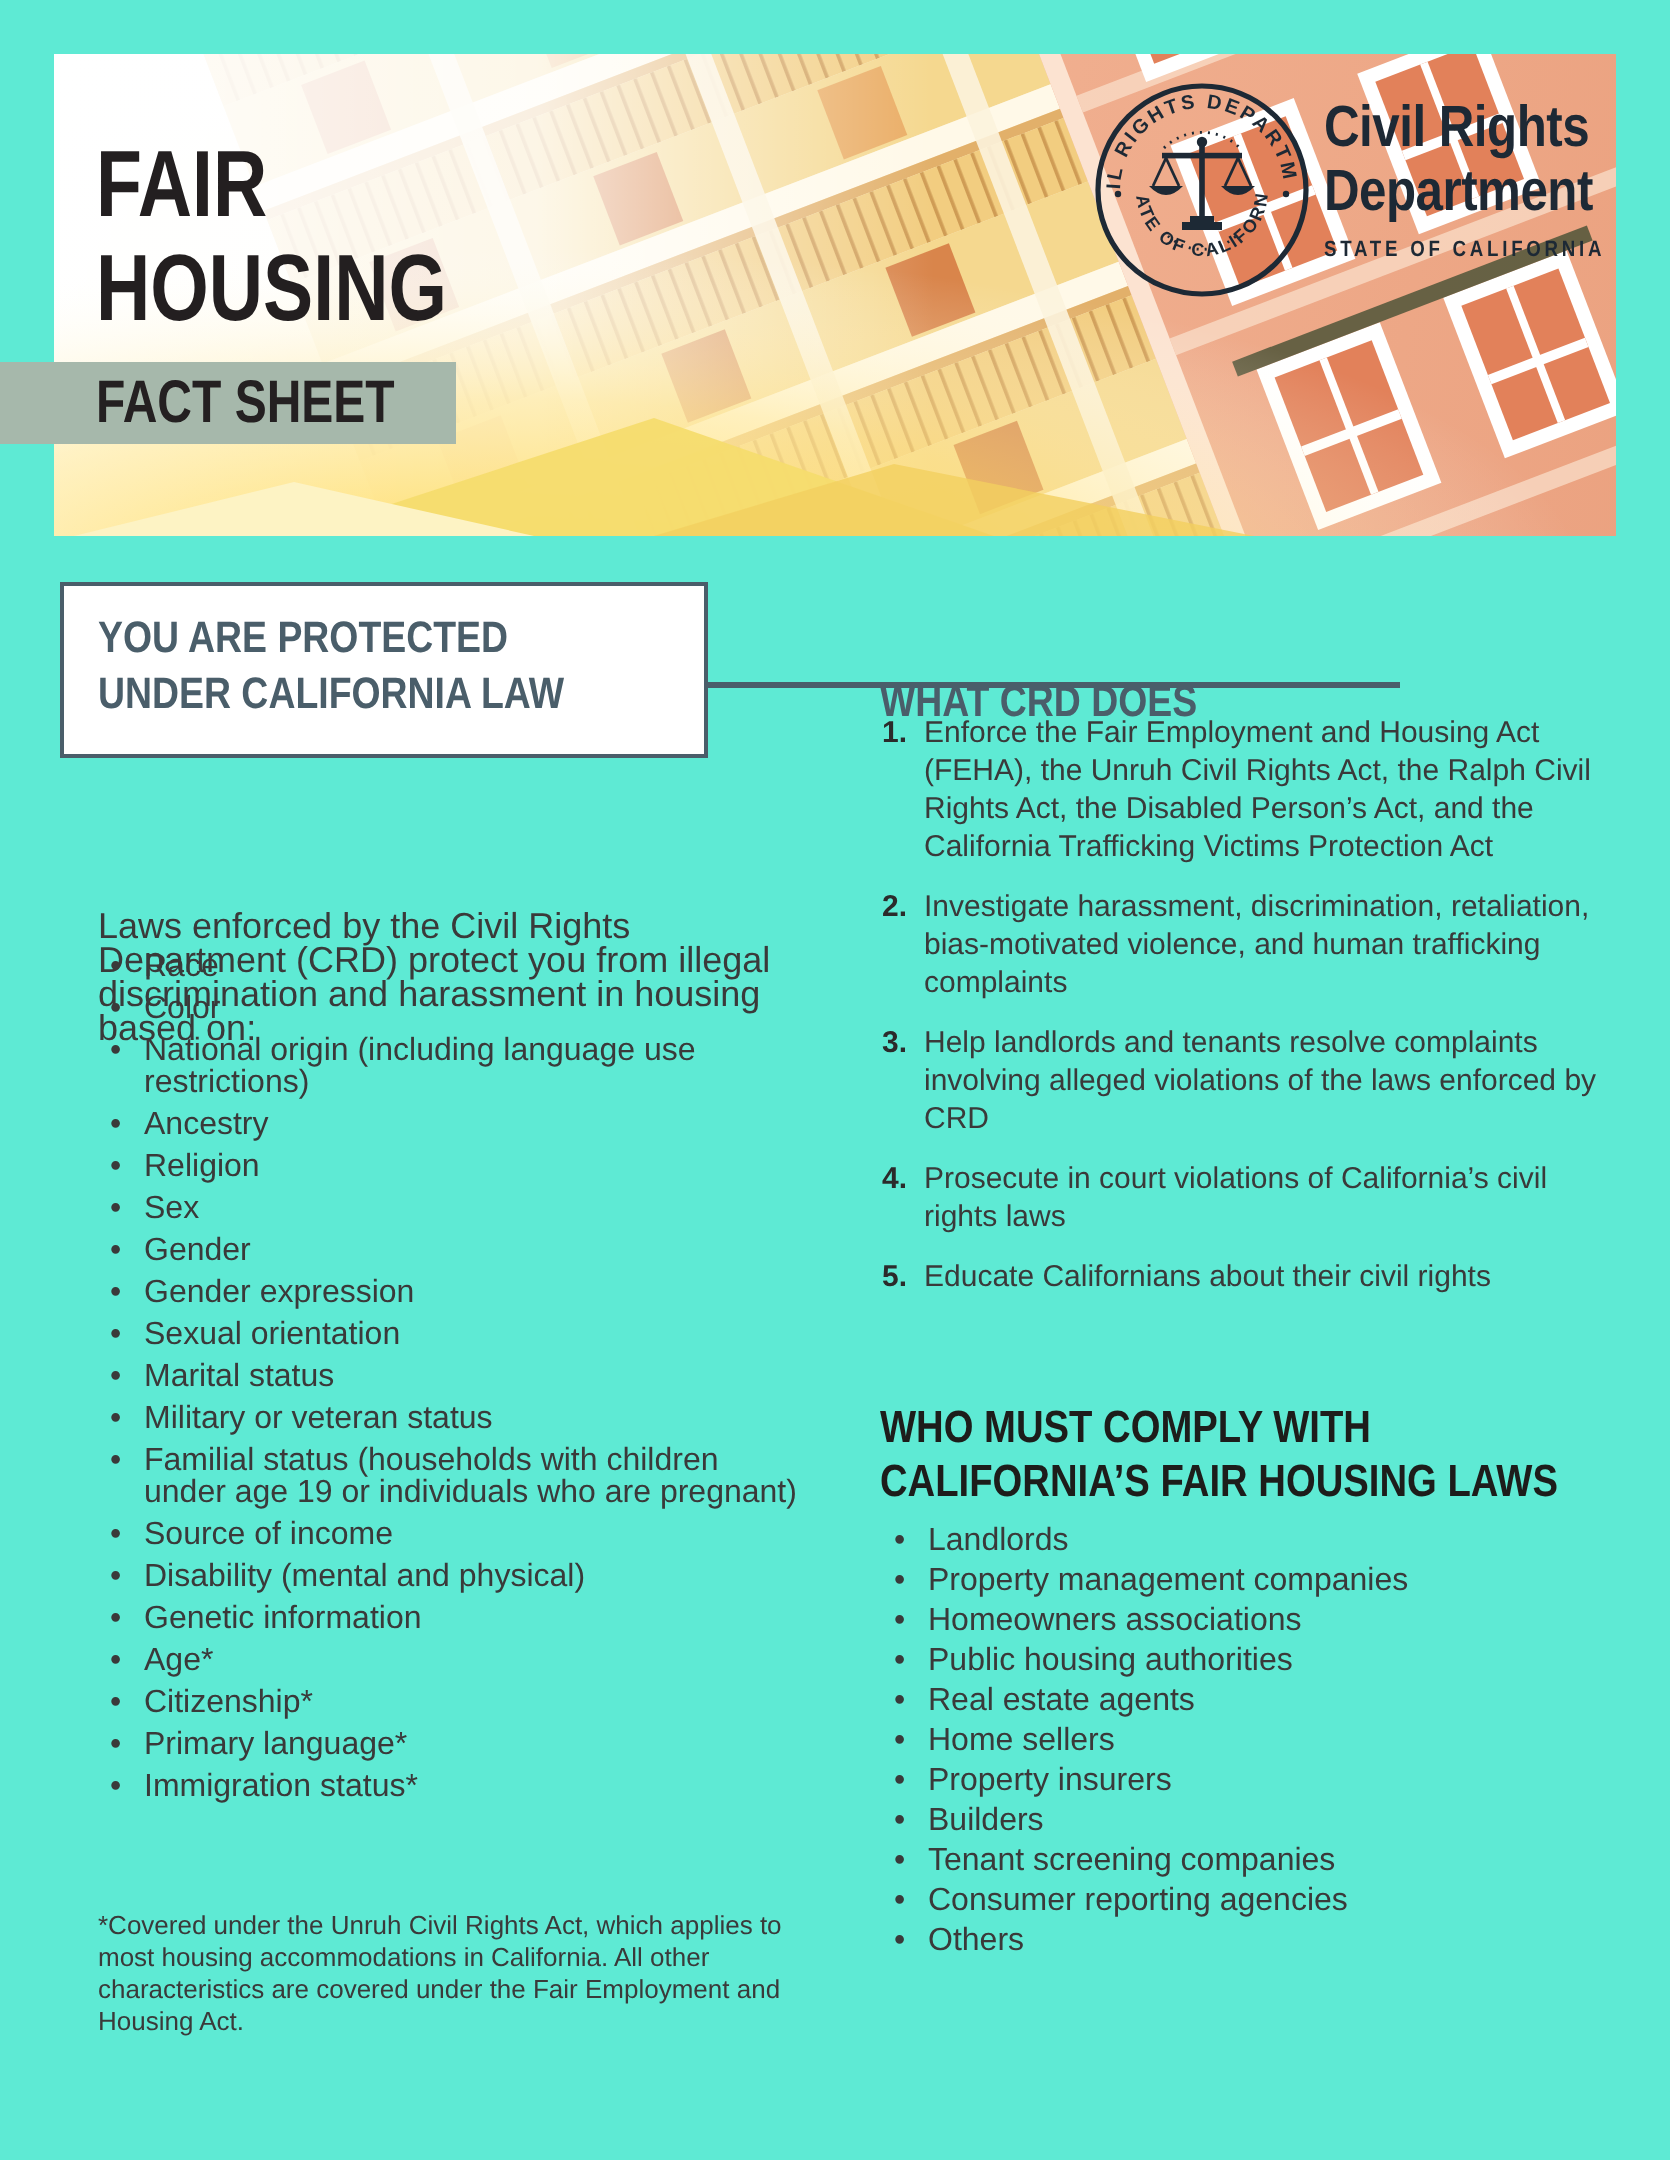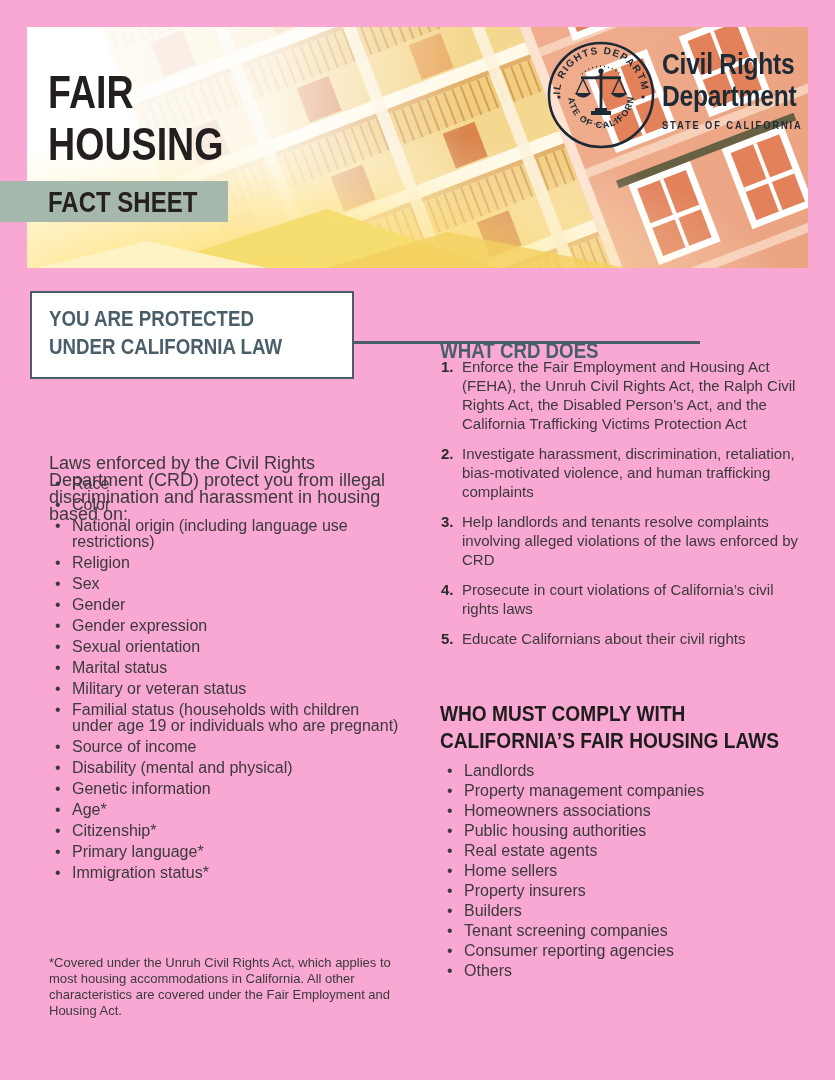--- a/index.html
+++ b/index.html
@@ -1,16 +1,16 @@
 <!DOCTYPE html>
 <html><head>
 <meta charset="utf-8">
 <style>
   html,body{margin:0;padding:0;background:#ffffff;}
-  .page{position:relative;width:835px;height:1080px;background:#f9a8d4;
+  .page{position:relative;width:835px;height:1080px;background:#5eead4;
         font-family:"Liberation Sans",sans-serif;overflow:hidden;}
 
   
   .hero{position:absolute;left:27px;top:27px;width:781px;height:241px;}
   .hero svg{display:block;}
 
   .title{position:absolute;left:48px;top:66px;color:#231f20;font-weight:700;
          font-size:47px;line-height:52px;}
   .cond{display:inline-block;transform:scaleX(0.8);transform-origin:0 50%;white-space:nowrap;}
   .cond85{display:inline-block;transform:scaleX(0.85);transform-origin:0 50%;white-space:nowrap;}
@@ -269,20 +269,21 @@
     <div class="hl"><span class="cond85">YOU ARE PROTECTED</span></div>
     <div class="hl"><span class="cond85">UNDER CALIFORNIA LAW</span></div>
   </div>
 
   <p class="intro">Laws enforced by the Civil Rights Department (CRD) protect you from illegal discrimination and harassment in housing based on:</p>
 
   <ul class="blist protected-list">
     <li>Race</li>
     <li>Color</li>
     <li>National origin (including language use restrictions)</li>
+    <li>Ancestry</li>
     <li>Religion</li>
     <li>Sex</li>
     <li>Gender</li>
     <li>Gender expression</li>
     <li>Sexual orientation</li>
     <li>Marital status</li>
     <li>Military or veteran status</li>
     <li>Familial status (households with children under age 19 or individuals who are pregnant)</li>
     <li>Source of income</li>
     <li>Disability (mental and physical)</li>

